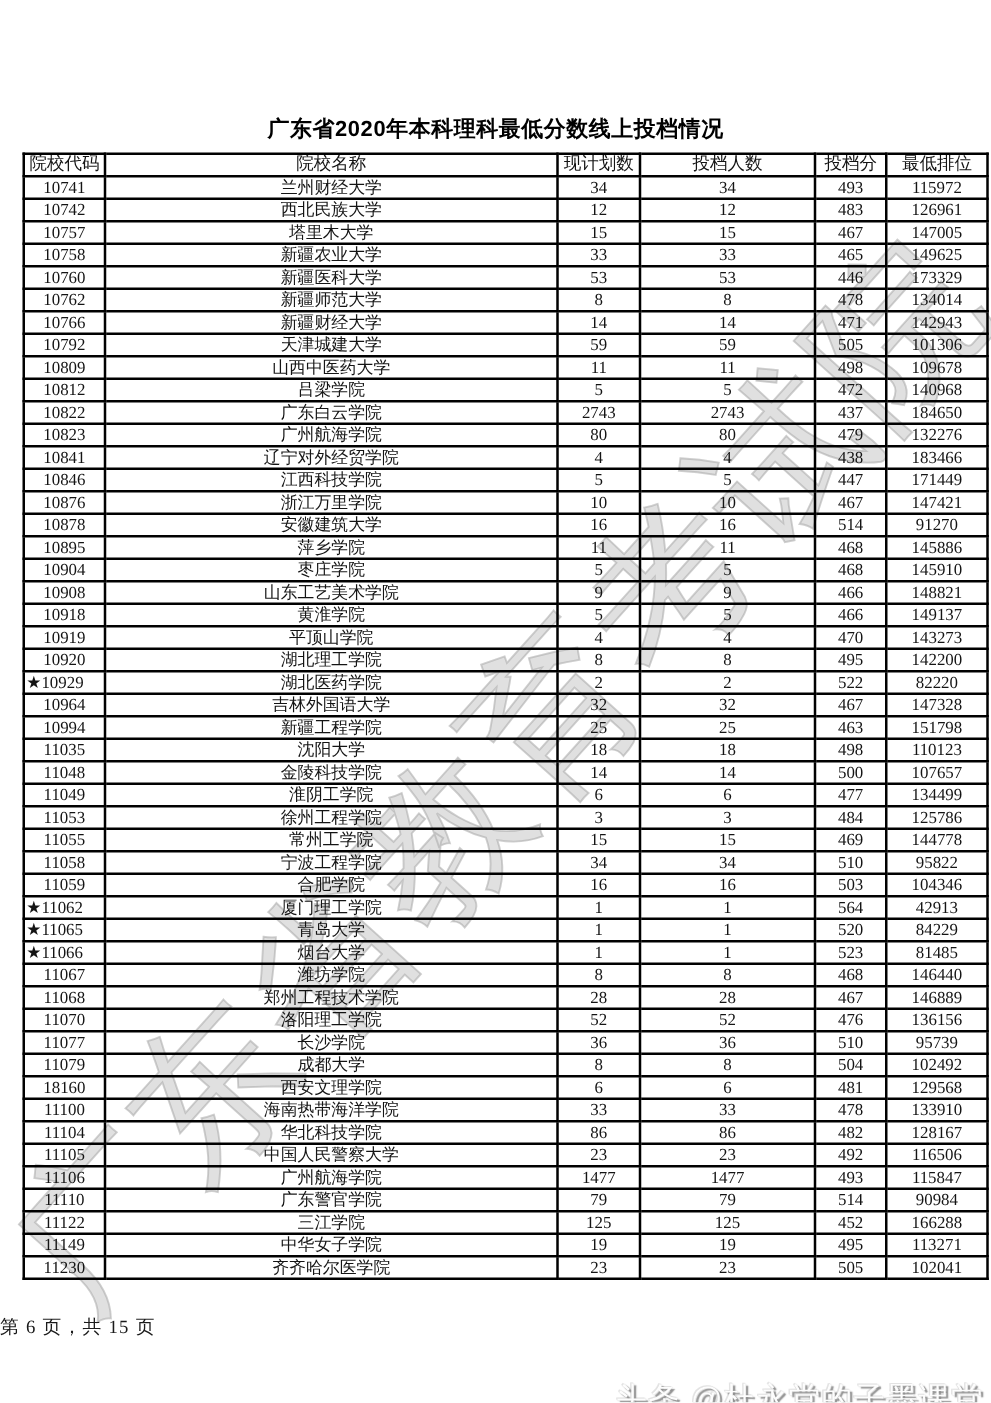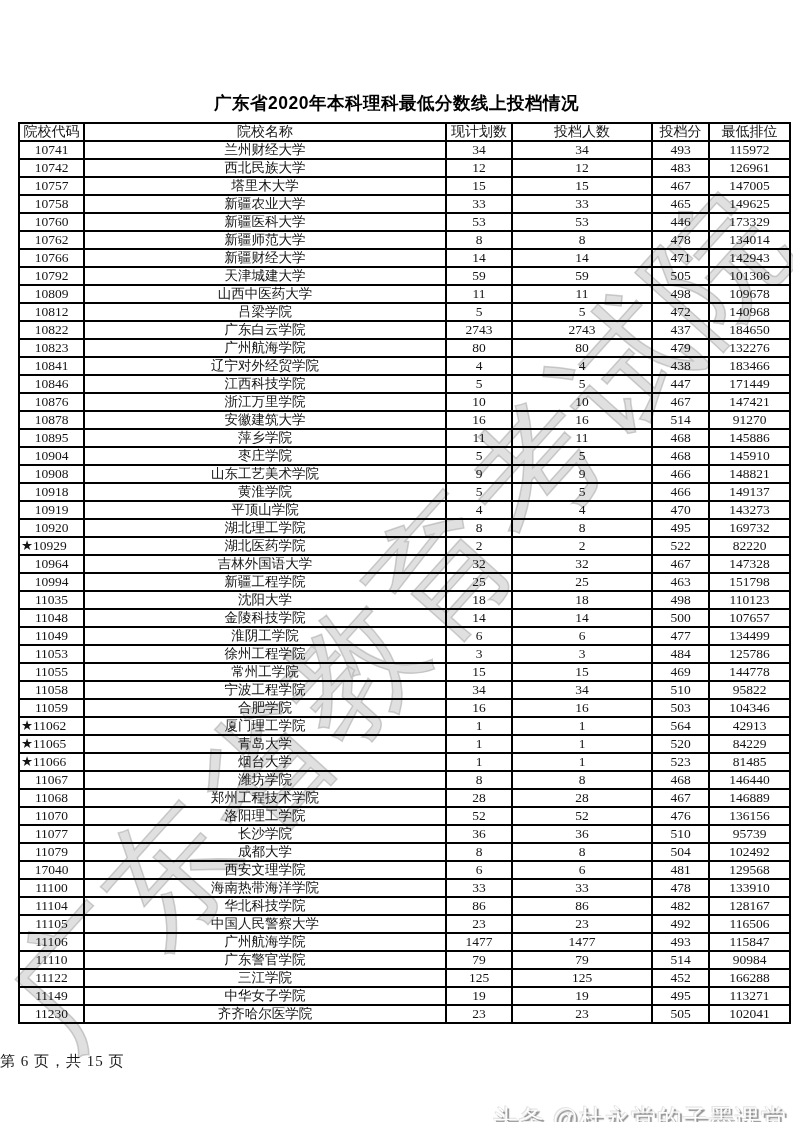--- a/index.html
+++ b/index.html
@@ -249,21 +249,21 @@
           <td>4</td>
           <td>470</td>
           <td>143273</td>
         </tr>
         <tr>
           <td>10920</td>
           <td>湖北理工学院</td>
           <td>8</td>
           <td>8</td>
           <td>495</td>
-          <td>169732</td>
+          <td>142200</td>
         </tr>
         <tr>
           <td class="starred">★10929</td>
           <td>湖北医药学院</td>
           <td>2</td>
           <td>2</td>
           <td>522</td>
           <td>82220</td>
         </tr>
         <tr>
@@ -396,21 +396,21 @@
         </tr>
         <tr>
           <td>11079</td>
           <td>成都大学</td>
           <td>8</td>
           <td>8</td>
           <td>504</td>
           <td>102492</td>
         </tr>
         <tr>
-          <td>17040</td>
+          <td>18160</td>
           <td>西安文理学院</td>
           <td>6</td>
           <td>6</td>
           <td>481</td>
           <td>129568</td>
         </tr>
         <tr>
           <td>11100</td>
           <td>海南热带海洋学院</td>
           <td>33</td>

